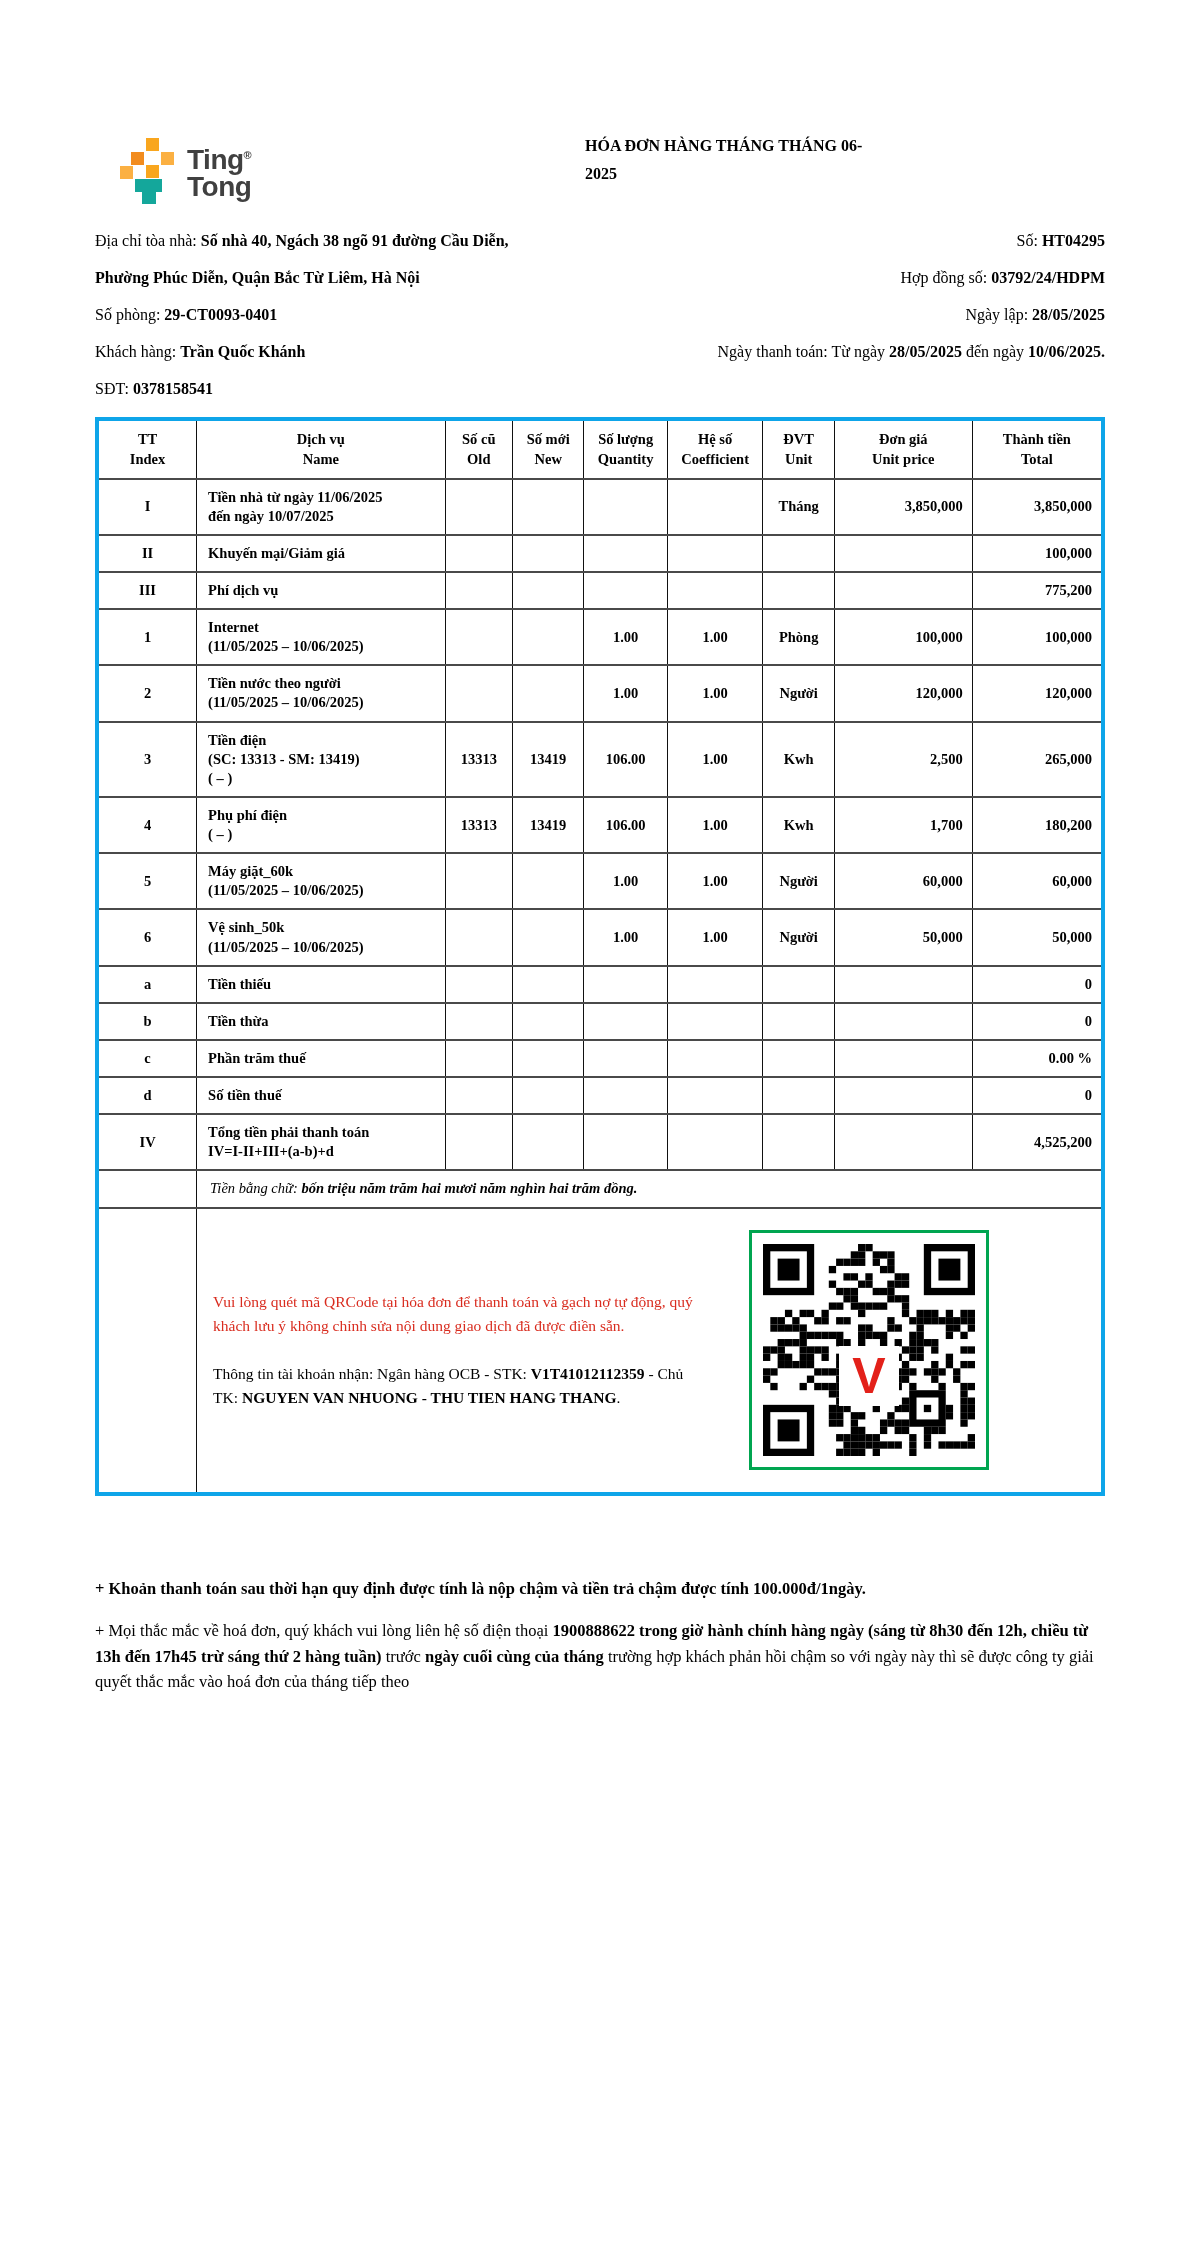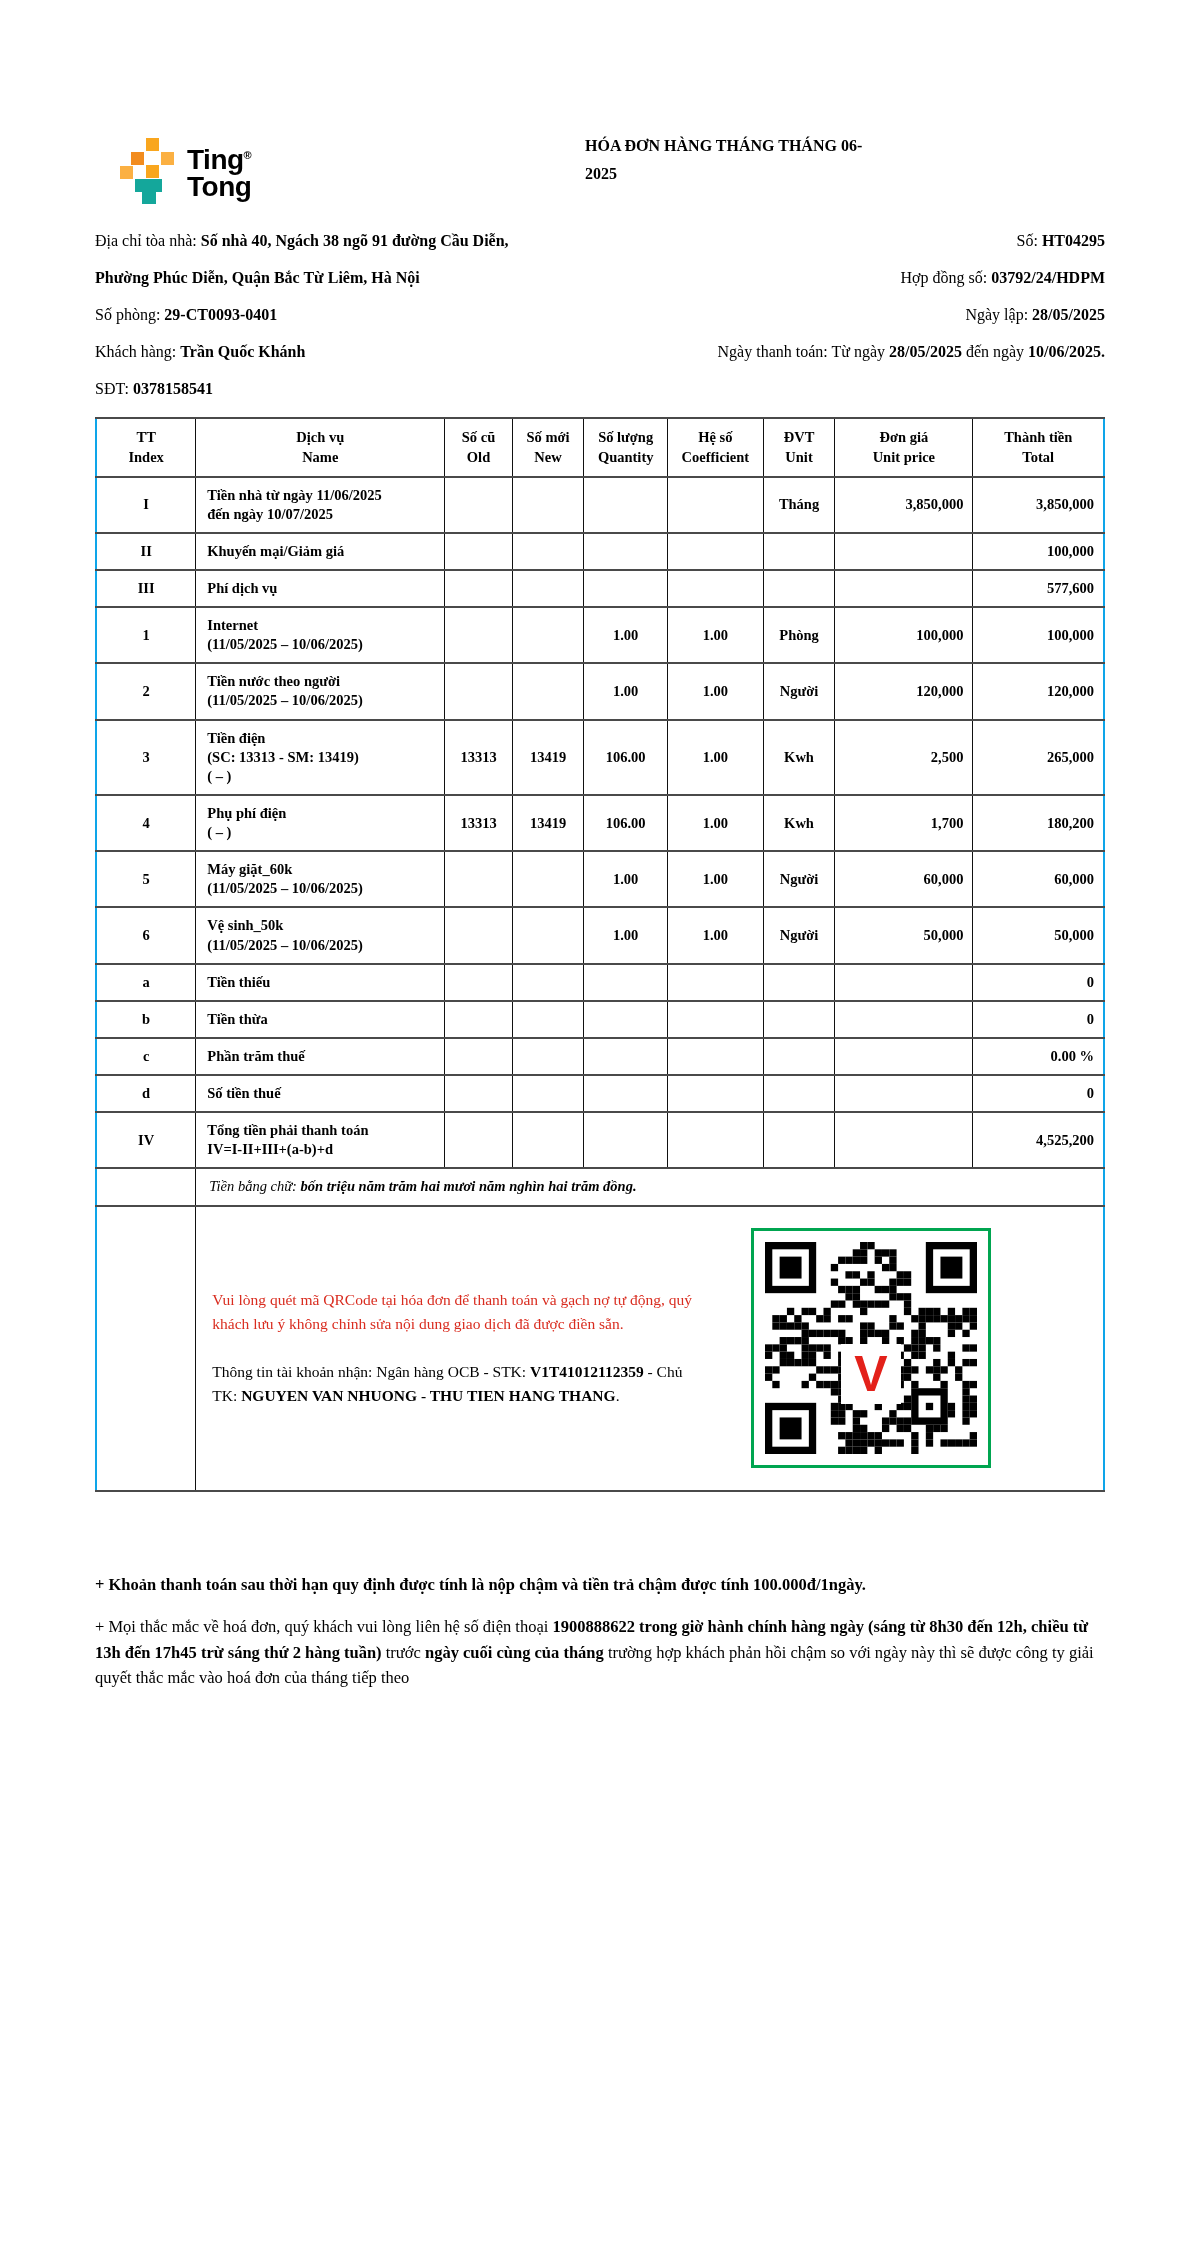--- a/index.html
+++ b/index.html
@@ -25,21 +25,21 @@
   
   .info{display:flex;justify-content:space-between;margin-top:18px;font-size:16px;}
   .info-left{flex:1;}
   .info-right{width:480px;text-align:right;}
   .info-line{height:37px;line-height:37px;white-space:nowrap;}
   
   table.invoice{
     width:100%;border-collapse:collapse;margin-top:10px;
     font-size:14.5px;font-weight:bold;table-layout:fixed;
   }
-  table.invoice{border:2px solid #0ea5e9;padding-left:45px;}
+  table.invoice{border:4px solid #0ea5e9;padding-left:45px;}
   th,td{
     border-left:1.5px solid #111;border-right:1.5px solid #111;
     border-top:2.2px solid #4a4a4a;border-bottom:2.2px solid #4a4a4a;
     overflow:hidden;
   }
   th{padding:8px 3px;text-align:center;line-height:1.4;font-weight:bold;}
   td{padding:8px 6px;line-height:1.32;vertical-align:middle;}
   td.col-tt{text-align:center;}
   td.col-name{text-align:left;padding-left:11px;}
   td.col-old,td.col-new,td.col-qty,td.col-coef,td.col-unit{text-align:center;}
@@ -78,21 +78,21 @@
     <div class="logo">
       <div class="logo-icon">
         <span class="sq" style="left:26px;top:0;background:#F9A61E"></span>
         <span class="sq" style="left:11px;top:14px;background:#F28C1E"></span>
         <span class="sq" style="left:41px;top:14px;background:#FBB042"></span>
         <span class="sq" style="left:0;top:28px;background:#FBB042"></span>
         <span class="sq" style="left:26px;top:27px;background:#F9A61E"></span>
         <span class="sq" style="left:15px;top:41px;width:27px;background:#14A79B"></span>
         <span class="sq" style="left:22px;top:54px;width:14px;height:12px;background:#14A79B"></span>
       </div>
-      <div class="logo-text" style="color:#000000"><span>Ting</span><span class="reg">®</span><br><span>Tong</span></div>
+      <div class="logo-text" style="color:#404040"><span>Ting</span><span class="reg">®</span><br><span>Tong</span></div>
     </div>
     <div class="doc-title">HÓA ĐƠN HÀNG THÁNG THÁNG 06-
 2025</div>
   </div>
 
   <div class="info">
     <div class="info-left">
       <div class="info-line"><span>Địa chỉ tòa nhà: </span><span style="font-weight: bold;">Số nhà 40, Ngách 38 ngõ 91 đường Cầu Diễn,</span></div>
       <div class="info-line"><span style="font-weight: bold;">Phường Phúc Diễn, Quận Bắc Từ Liêm, Hà Nội</span></div>
       <div class="info-line"><span>Số phòng: </span><span style="font-weight: bold;">29-CT0093-0401</span></div>
@@ -191,21 +191,21 @@
           <td class="col-tt">III</td>
           <td class="col-name">
             <div>Phí dịch vụ</div>
           </td>
           <td class="col-old"></td>
           <td class="col-new"></td>
           <td class="col-qty"></td>
           <td class="col-coef"></td>
           <td class="col-unit"></td>
           <td class="col-price"></td>
-          <td class="col-total">577,600</td>
+          <td class="col-total">775,200</td>
         </tr>
         <tr>
           <td class="col-tt">1</td>
           <td class="col-name">
             <div>Internet</div>
             <div>(11/05/2025 – 10/06/2025)</div>
           </td>
           <td class="col-old"></td>
           <td class="col-new"></td>
           <td class="col-qty">1.00</td>

